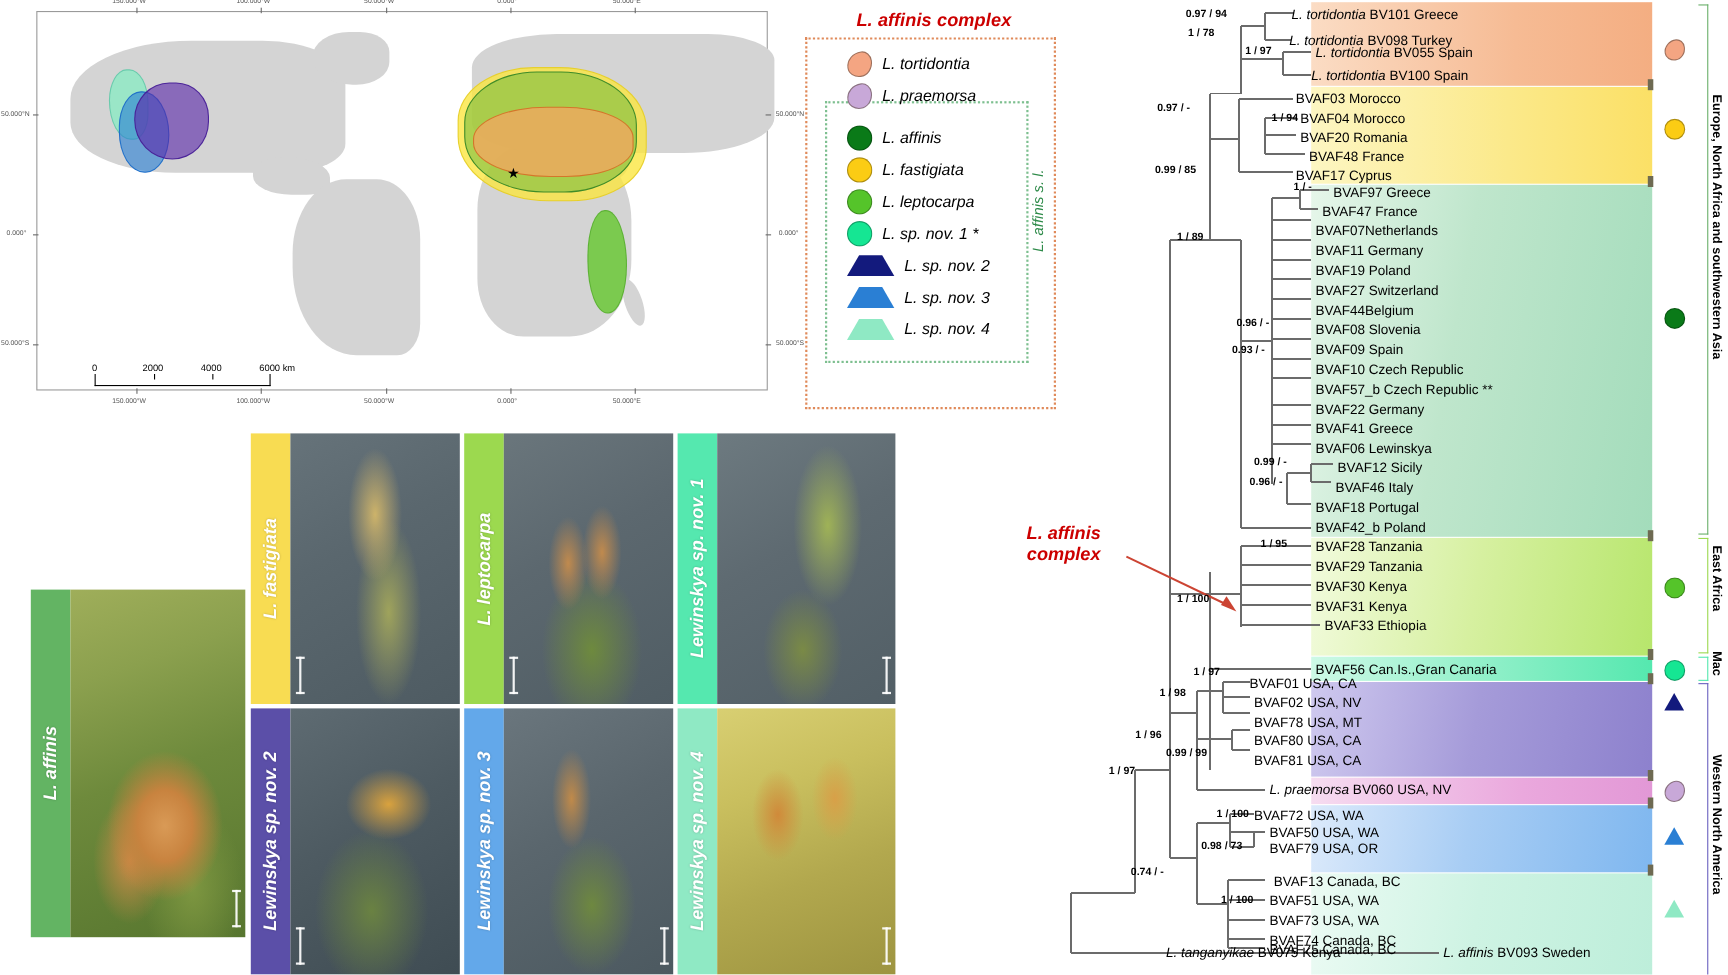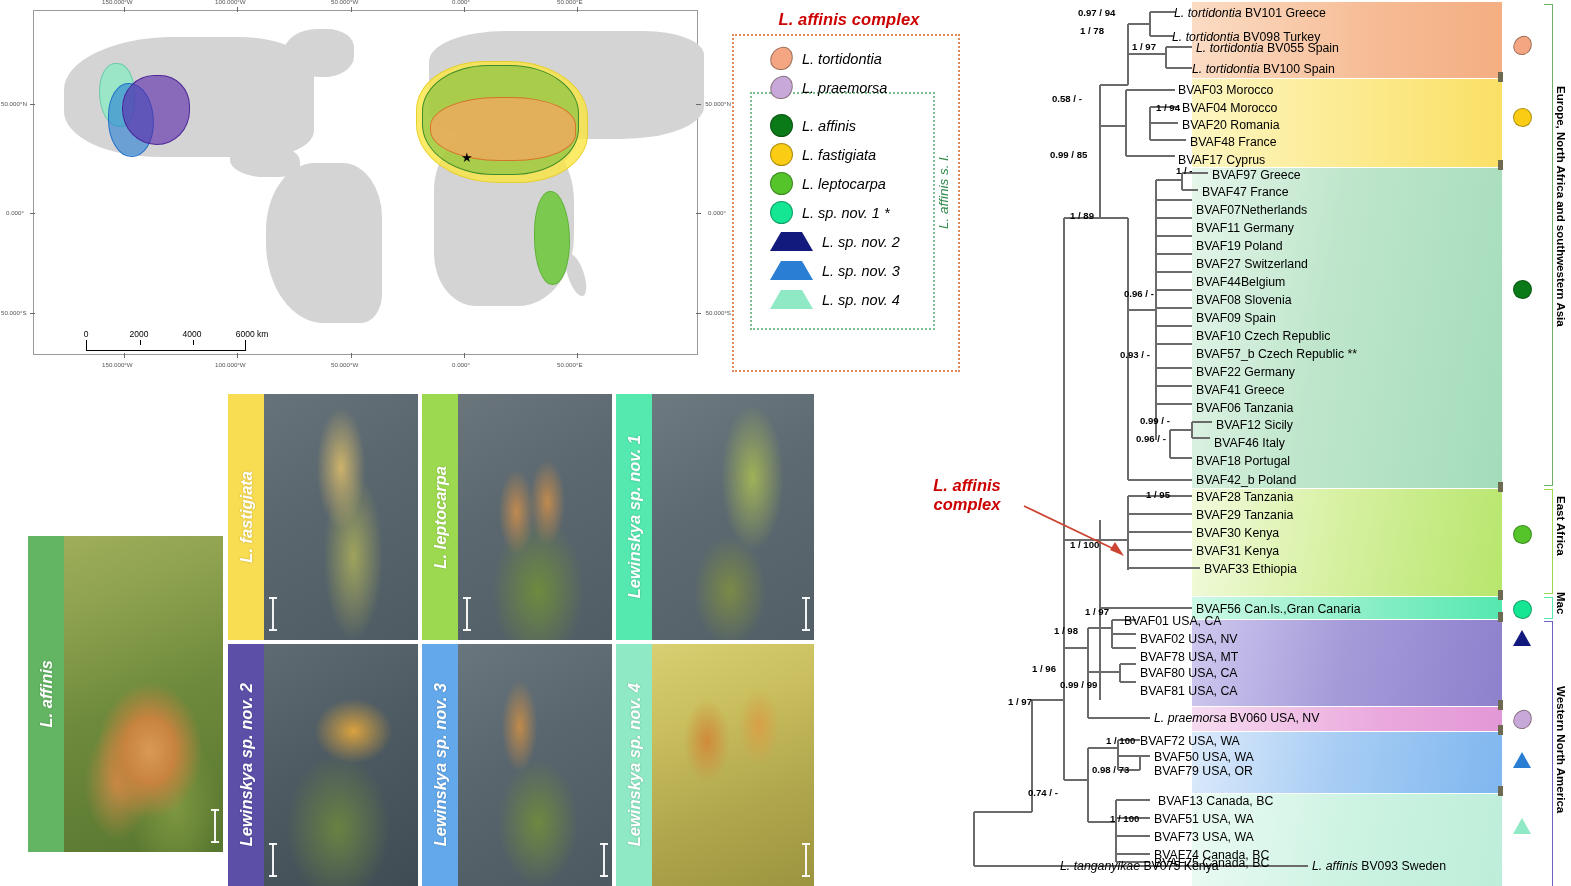--- a/index.html
+++ b/index.html
@@ -424,57 +424,57 @@
   <div class="tip" style="left:236px;top:222px;">BVAF11 Germany</div>
   <div class="tip" style="left:236px;top:240px;">BVAF19 Poland</div>
   <div class="tip" style="left:236px;top:258px;">BVAF27 Switzerland</div>
   <div class="tip" style="left:236px;top:276px;">BVAF44Belgium</div>
   <div class="tip" style="left:236px;top:294px;">BVAF08 Slovenia</div>
   <div class="tip" style="left:236px;top:312px;">BVAF09 Spain</div>
   <div class="tip" style="left:236px;top:330px;">BVAF10 Czech Republic</div>
   <div class="tip" style="left:236px;top:348px;">BVAF57_b Czech Republic **</div>
   <div class="tip" style="left:236px;top:366px;">BVAF22 Germany</div>
   <div class="tip" style="left:236px;top:384px;">BVAF41 Greece</div>
-  <div class="tip" style="left:236px;top:402px;">BVAF06 Tanzania</div>
+  <div class="tip" style="left:236px;top:402px;">BVAF06 Lewinskya</div>
   <div class="tip" style="left:256px;top:419px;">BVAF12 Sicily</div>
   <div class="tip" style="left:254px;top:437px;">BVAF46 Italy</div>
   <div class="tip" style="left:236px;top:455px;">BVAF18 Portugal</div>
   <div class="tip" style="left:236px;top:474px;">BVAF42_b Poland</div>
   <div class="tip" style="left:236px;top:491px;">BVAF28 Tanzania</div>
   <div class="tip" style="left:236px;top:509px;">BVAF29 Tanzania</div>
   <div class="tip" style="left:236px;top:527px;">BVAF30 Kenya</div>
   <div class="tip" style="left:236px;top:545px;">BVAF31 Kenya</div>
   <div class="tip" style="left:244px;top:563px;">BVAF33 Ethiopia</div>
   <div class="tip" style="left:236px;top:603px;">BVAF56 Can.Is.,Gran Canaria</div>
-  <div class="tip" style="left:164px;top:615px;">BVAF01 USA, CA</div>
+  <div class="tip" style="left:176px;top:615px;">BVAF01 USA, CA</div>
   <div class="tip" style="left:180px;top:633px;">BVAF02 USA, NV</div>
   <div class="tip" style="left:180px;top:651px;">BVAF78 USA, MT</div>
   <div class="tip" style="left:180px;top:667px;">BVAF80 USA, CA</div>
   <div class="tip" style="left:180px;top:685px;">BVAF81 USA, CA</div>
   <div class="tip" style="left:194px;top:712px;"><i>L. praemorsa</i><span> BV060 USA, NV</span></div>
   <div class="tip" style="left:180px;top:735px;">BVAF72 USA, WA</div>
   <div class="tip" style="left:194px;top:751px;">BVAF50 USA, WA</div>
   <div class="tip" style="left:194px;top:765px;">BVAF79 USA, OR</div>
   <div class="tip" style="left:198px;top:795px;">BVAF13 Canada, BC</div>
   <div class="tip" style="left:194px;top:813px;">BVAF51 USA, WA</div>
   <div class="tip" style="left:194px;top:831px;">BVAF73 USA, WA</div>
   <div class="tip" style="left:194px;top:849px;">BVAF74 Canada, BC</div>
   <div class="tip" style="left:194px;top:857px;">BVAF75 Canada, BC</div>
   <div class="tip" style="left:352px;top:860px;"><i>L. affinis</i><span> BV093 Sweden</span></div>
   <div class="tip" style="left:100px;top:860px;"><i>L. tanganyikae</i><span> BV075 Kenya</span></div>
 
   <div class="sup" style="left:118px;top:8px;">0.97 / 94</div>
   <div class="sup" style="left:120px;top:26px;">1 / 78</div>
   <div class="sup" style="left:172px;top:42px;">1 / 97</div>
-  <div class="sup" style="left:92px;top:94px;">0.58 / -</div>
+  <div class="sup" style="left:92px;top:94px;">0.97 / -</div>
   <div class="sup" style="left:196px;top:103px;">1 / 94</div>
   <div class="sup" style="left:90px;top:150px;">0.99 / 85</div>
   <div class="sup" style="left:216px;top:166px;">1 / -</div>
   <div class="sup" style="left:164px;top:289px;">0.96 / -</div>
-  <div class="sup" style="left:160px;top:314px;margin-top:36px;">0.93 / -</div>
+  <div class="sup" style="left:160px;top:314px;">0.93 / -</div>
   <div class="sup" style="left:180px;top:416px;">0.99 / -</div>
   <div class="sup" style="left:176px;top:434px;">0.96 / -</div>
   <div class="sup" style="left:186px;top:467px;margin-top:23px;">1 / 95</div>
   <div class="sup" style="left:110px;top:540px;">1 / 100</div>
   <div class="sup" style="left:110px;top:211px;">1 / 89</div>
   <div class="sup" style="left:125px;top:607px;">1 / 97</div>
   <div class="sup" style="left:94px;top:626px;">1 / 98</div>
   <div class="sup" style="left:72px;top:664px;">1 / 96</div>
   <div class="sup" style="left:100px;top:680px;">0.99 / 99</div>
   <div class="sup" style="left:146px;top:736px;">1 / 100</div>

